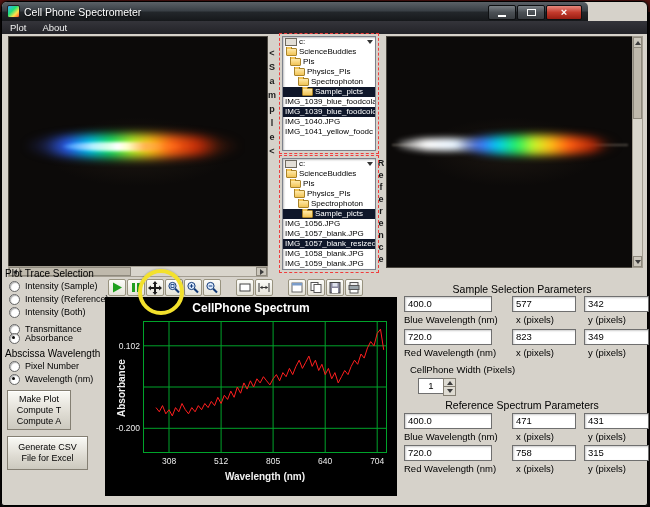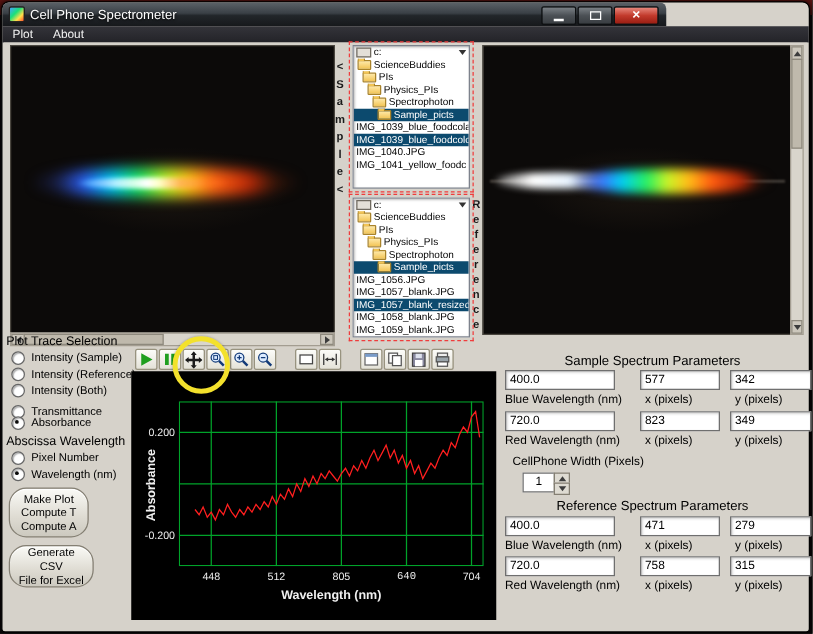--- a/index.html
+++ b/index.html
@@ -4,21 +4,21 @@
 <style>
   html,body{margin:0;padding:0;width:650px;height:507px;overflow:hidden;
     background:#0a0607;font-family:"Liberation Sans",sans-serif;position:relative}
   
   .backdrop-strip{position:absolute;left:0;top:0;width:650px;height:12px;
     background:linear-gradient(#5a1412,#3c0d0c)}
   
   .winframe{position:absolute;left:1px;top:1px;width:645px;height:503px;
     border:1px solid #000;border-radius:6px 6px 3px 3px;background:#d6d2ca;
     box-shadow:0 0 4px rgba(0,0,0,.8)}
-  .titlebar{position:absolute;left:2px;top:2px;width:531px;height:19px;
+  .titlebar{position:absolute;left:2px;top:2px;width:586px;height:19px;
     border-radius:5px 5px 0 0;display:flex;align-items:center;
     background:linear-gradient(#5b6167,#3a4046 45%,#22262a 55%,#16181b);color:#fff}
   .app-icon{width:11px;height:11px;margin:0 4px 0 5px;border:1px solid #222;border-radius:2px;
     background:linear-gradient(135deg,#46a6ff,#19e07a 40%,#ffe14a 70%,#ff4a2a)}
   .title-text{font-size:10.5px;text-shadow:0 1px 2px #000}
   .winbtns{position:absolute;right:6px;top:3px;display:flex;gap:1px}
   .wbtn{width:26px;height:13px;border:1px solid #0e1012;border-radius:2px;
     background:linear-gradient(#7b8186,#4b5055 50%,#393d41);
     display:flex;align-items:center;justify-content:center}
   .wbtn.close{width:34px;background:linear-gradient(#e8897e,#c23a2c 50%,#991d12);
@@ -38,21 +38,21 @@
   .thinline{position:absolute;height:2px;filter:blur(1px);background:rgba(255,240,220,.25)}
   
   .vtext{position:absolute;writing-mode:vertical-rl;text-orientation:upright;
     font-size:9px;font-weight:bold;color:#1a1a1a}
   
   .dashed{position:absolute;border:1px dashed #f03c3c}
   .browser{position:absolute;background:#fff;border:1px solid #7d828c;
     box-shadow:inset 1px 1px 2px rgba(0,0,0,.25);overflow:hidden}
   .row{height:10px;line-height:10px;font-size:8px;white-space:nowrap;overflow:hidden;
     color:#000;padding-left:2px;display:flex;align-items:center}
-  .row.sel{background:#0c4a6e;color:#fff}
+  .row.sel{background:#0f172a;color:#fff}
   .folder-icon{display:inline-block;width:9px;height:6px;flex:0 0 9px;
     background:linear-gradient(#ffe9a8,#f2c455);border:1px solid #a9832a;border-radius:1px;
     margin-right:2px;position:relative}
   .folder-icon::before{content:"";position:absolute;left:-1px;top:-3px;width:4px;height:2px;
     background:#f2c455;border:1px solid #a9832a;border-bottom:none;border-radius:1px 1px 0 0}
   .drive-icon{display:inline-block;width:10px;height:6px;flex:0 0 10px;background:#e3dfd7;
     border:1px solid #6f6a60;margin-right:2px}
   .combo-arrow{width:0;height:0;border-left:3px solid transparent;border-right:3px solid transparent;
     border-top:4px solid #333;margin-left:auto;margin-right:2px}
   
@@ -66,21 +66,21 @@
   .tri-right{width:0;height:0;border-top:3px solid transparent;border-bottom:3px solid transparent;border-left:4px solid #3c3c3c}
   
   .grouplabel{position:absolute;font-size:10px;color:#000}
   .radio{position:absolute;display:flex;align-items:flex-start;gap:5px;font-size:9px;color:#000;height:11px}
   .rb{width:9px;height:9px;flex:0 0 9px;border-radius:50%;background:#fff;border:1px solid #666;
     box-shadow:inset 1px 1px 1px rgba(0,0,0,.3);position:relative}
   .radio.sel .rb::after{content:"";position:absolute;left:2px;top:2px;width:3px;height:3px;
     border-radius:50%;background:#0a0a0a}
   
   .push{position:absolute;background:linear-gradient(#fafaf6,#dedbd2 60%,#ccc9bf);
-    border:1px solid #847f73;border-radius:14px;box-shadow:inset 0 1px 0 #fff;
+    border:1px solid #847f73;border-radius:0;box-shadow:inset 0 1px 0 #fff;
     font-size:9px;line-height:11px;text-align:center;white-space:pre-line;color:#000;
     display:flex;align-items:center;justify-content:center;font-family:"Liberation Sans",sans-serif}
   
   .tbtn{position:absolute;top:279px;width:18px;height:17px;border:1px solid #98937f;
     border-radius:2px;background:linear-gradient(#fcfcf9,#e4e2d8);
     display:flex;align-items:center;justify-content:center;padding:0}
   .hl-circle{position:absolute;left:138px;top:269px;width:38px;height:38px;border-radius:50%;
     border:4px solid #f3e12c;z-index:60;box-shadow:0 0 2px rgba(0,0,0,.35)}
   
   #chart{position:absolute;left:105px;top:297px;width:292px;height:199px}
@@ -286,21 +286,21 @@
     <span>Pixel Number</span>
   </label>
 <label class="radio sel" style="left:9px;top:374px">
     <span class="rb"></span>
     <span>Wavelength (nm)</span>
   </label>
 
 <button class="push" style="left:7px;top:390px;width:64px;height:40px">Make Plot
 Compute T
 Compute A</button>
-<button class="push" style="left:7px;top:436px;width:68px;height:34px">Generate CSV
+<button class="push" style="left:7px;top:436px;width:81px;height:34px">Generate CSV
 File for Excel</button>
 
 <button class="tbtn" style="left:108px">
     <svg width="14" height="13" viewBox="0 0 14 13">
       <polygon points="3,1.5 12,6.5 3,11.5" fill="#1f9f1f" stroke="#14691 4"></polygon>
     </svg>
   </button>
 <button class="tbtn" style="left:127px">
     <svg width="14" height="13" viewBox="0 0 14 13">
       <rect x="3" y="2" width="3" height="9" fill="#1f9f1f"></rect>
@@ -371,44 +371,45 @@
     <svg width="14" height="13" viewBox="0 0 14 13">
       <rect x="3" y="1.5" width="8" height="3" fill="#eee" stroke="#555"></rect>
       <rect x="2" y="4.5" width="10" height="4" fill="#9aa4aa" stroke="#555"></rect>
       <rect x="3" y="8.5" width="8" height="3.5" fill="#ffffff" stroke="#555"></rect>
     </svg>
   </button>
 
 <div class="hl-circle"></div>
 
 <div id="chart" style="background: rgb(0, 0, 0);">
+  <div class="chart-title">CellPhone Spectrum</div>
   <div class="ylab">Absorbance</div>
   <svg id="plot-svg" width="244" height="132">
       <line x1="26.0" y1="0" x2="26.0" y2="132" stroke="#00a32a" stroke-width="1"></line>
       <line x1="78.1" y1="0" x2="78.1" y2="132" stroke="#00a32a" stroke-width="1"></line>
       <line x1="130.1" y1="0" x2="130.1" y2="132" stroke="#00a32a" stroke-width="1"></line>
       <line x1="182.2" y1="0" x2="182.2" y2="132" stroke="#00a32a" stroke-width="1"></line>
       <line x1="234.2" y1="0" x2="234.2" y2="132" stroke="#00a32a" stroke-width="1"></line>
       <line x1="0" y1="24.8" x2="244" y2="24.8" stroke="#00a32a" stroke-width="1"></line>
       <line x1="0" y1="66.0" x2="244" y2="66.0" stroke="#00a32a" stroke-width="1"></line>
       <line x1="0" y1="107.3" x2="244" y2="107.3" stroke="#00a32a" stroke-width="1"></line>
       <rect x="0.5" y="0.5" width="243" height="131" fill="none" stroke="#00a32a" stroke-width="1"></rect>
       <polyline fill="none" stroke="#ff1f1f" stroke-width="1" points="13.0,86.6 16.3,90.8 19.5,84.6 22.8,92.8 26.0,88.7 29.3,94.9 32.5,86.6 35.8,90.8 39.0,82.5 42.3,88.7 45.5,92.8 48.8,86.6 52.1,90.8 55.3,84.6 58.6,88.7 61.8,82.5 65.1,86.6 68.3,80.4 71.6,84.6 74.8,76.3 78.1,82.5 81.3,74.3 84.6,78.4 87.8,70.1 91.1,76.3 94.3,66.0 97.6,72.2 100.9,61.9 104.1,68.1 107.4,59.8 110.6,66.0 113.9,57.8 117.1,61.9 120.4,55.7 123.6,59.8 126.9,63.9 130.1,57.8 133.4,53.6 136.6,59.8 139.9,51.6 143.1,55.7 146.4,47.4 149.7,53.6 152.9,45.4 156.2,39.2 159.4,47.4 162.7,41.3 165.9,35.1 169.2,45.4 172.4,39.2 175.7,49.5 178.9,43.3 182.2,53.6 185.4,47.4 188.7,57.8 191.9,51.6 195.2,61.9 198.5,55.7 201.7,49.5 205.0,53.6 208.2,45.4 211.5,39.2 214.7,43.3 218.0,33.0 221.2,37.1 224.5,26.8 227.7,20.6 231.0,24.8 234.2,12.4 237.5,8.2 240.7,28.9"></polyline>
     </svg>
   <div class="xlab">Wavelength (nm)</div>
-<span class="xtick" style="left: 50.0267px;">448</span>
+<span class="xtick" style="left: 50.0267px;">308</span>
     <span class="xtick" style="left: 102.08px;">512</span>
     <span class="xtick" style="left: 154.133px;">805</span>
-    <span class="xtick" style="left: 206.187px; font-family: Liberation Mono, monospace;">640</span>
+    <span class="xtick" style="left: 206.187px;">640</span>
     <span class="xtick" style="left: 258.24px;">704</span>
-    <span class="ytick" style="top: 43.75px;">0.200</span>
+    <span class="ytick" style="top: 43.75px;">0.102</span>
     <span class="ytick" style="top: 126.25px;">-0.200</span>
   </div>
 
-<div class="ptitle" style="top:283px">Sample Spectrum Parameters</div>
+<div class="ptitle" style="top:283px">Sample Selection Parameters</div>
 <div class="field" style="left:404px;top:296px;width:80px">400.0</div>
 <div class="field" style="left:512px;top:296px;width:56px">577</div>
 <div class="field" style="left:584px;top:296px;width:57px">342</div>
 <div class="plabel" style="left:404px;top:314px">Blue Wavelength (nm)</div>
 <div class="plabel" style="left:516px;top:314px">x (pixels)</div>
 <div class="plabel" style="left:588px;top:314px">y (pixels)</div>
 <div class="field" style="left:404px;top:329px;width:80px">720.0</div>
 <div class="field" style="left:512px;top:329px;width:56px">823</div>
 <div class="field" style="left:584px;top:329px;width:57px">349</div>
 <div class="plabel" style="left:404px;top:347px">Red Wavelength (nm)</div>
@@ -422,21 +423,21 @@
       <span class="tri-up"></span>
     </span>
   <span class="spin-b" style="top:8px">
       <span class="tri-down"></span>
     </span>
 </div>
 
 <div class="ptitle" style="top:399px">Reference Spectrum Parameters</div>
 <div class="field" style="left:404px;top:413px;width:80px">400.0</div>
 <div class="field" style="left:512px;top:413px;width:56px">471</div>
-<div class="field" style="left:584px;top:413px;width:57px">279</div>
+<div class="field" style="left:584px;top:413px;width:57px">431</div>
 <div class="plabel" style="left:404px;top:431px">Blue Wavelength (nm)</div>
 <div class="plabel" style="left:516px;top:431px">x (pixels)</div>
 <div class="plabel" style="left:588px;top:431px">y (pixels)</div>
 <div class="field" style="left:404px;top:445px;width:80px">720.0</div>
 <div class="field" style="left:512px;top:445px;width:56px">758</div>
 <div class="field" style="left:584px;top:445px;width:57px">315</div>
 <div class="plabel" style="left:404px;top:463px">Red Wavelength (nm)</div>
 <div class="plabel" style="left:516px;top:463px">x (pixels)</div>
 <div class="plabel" style="left:588px;top:463px">y (pixels)</div>
 

